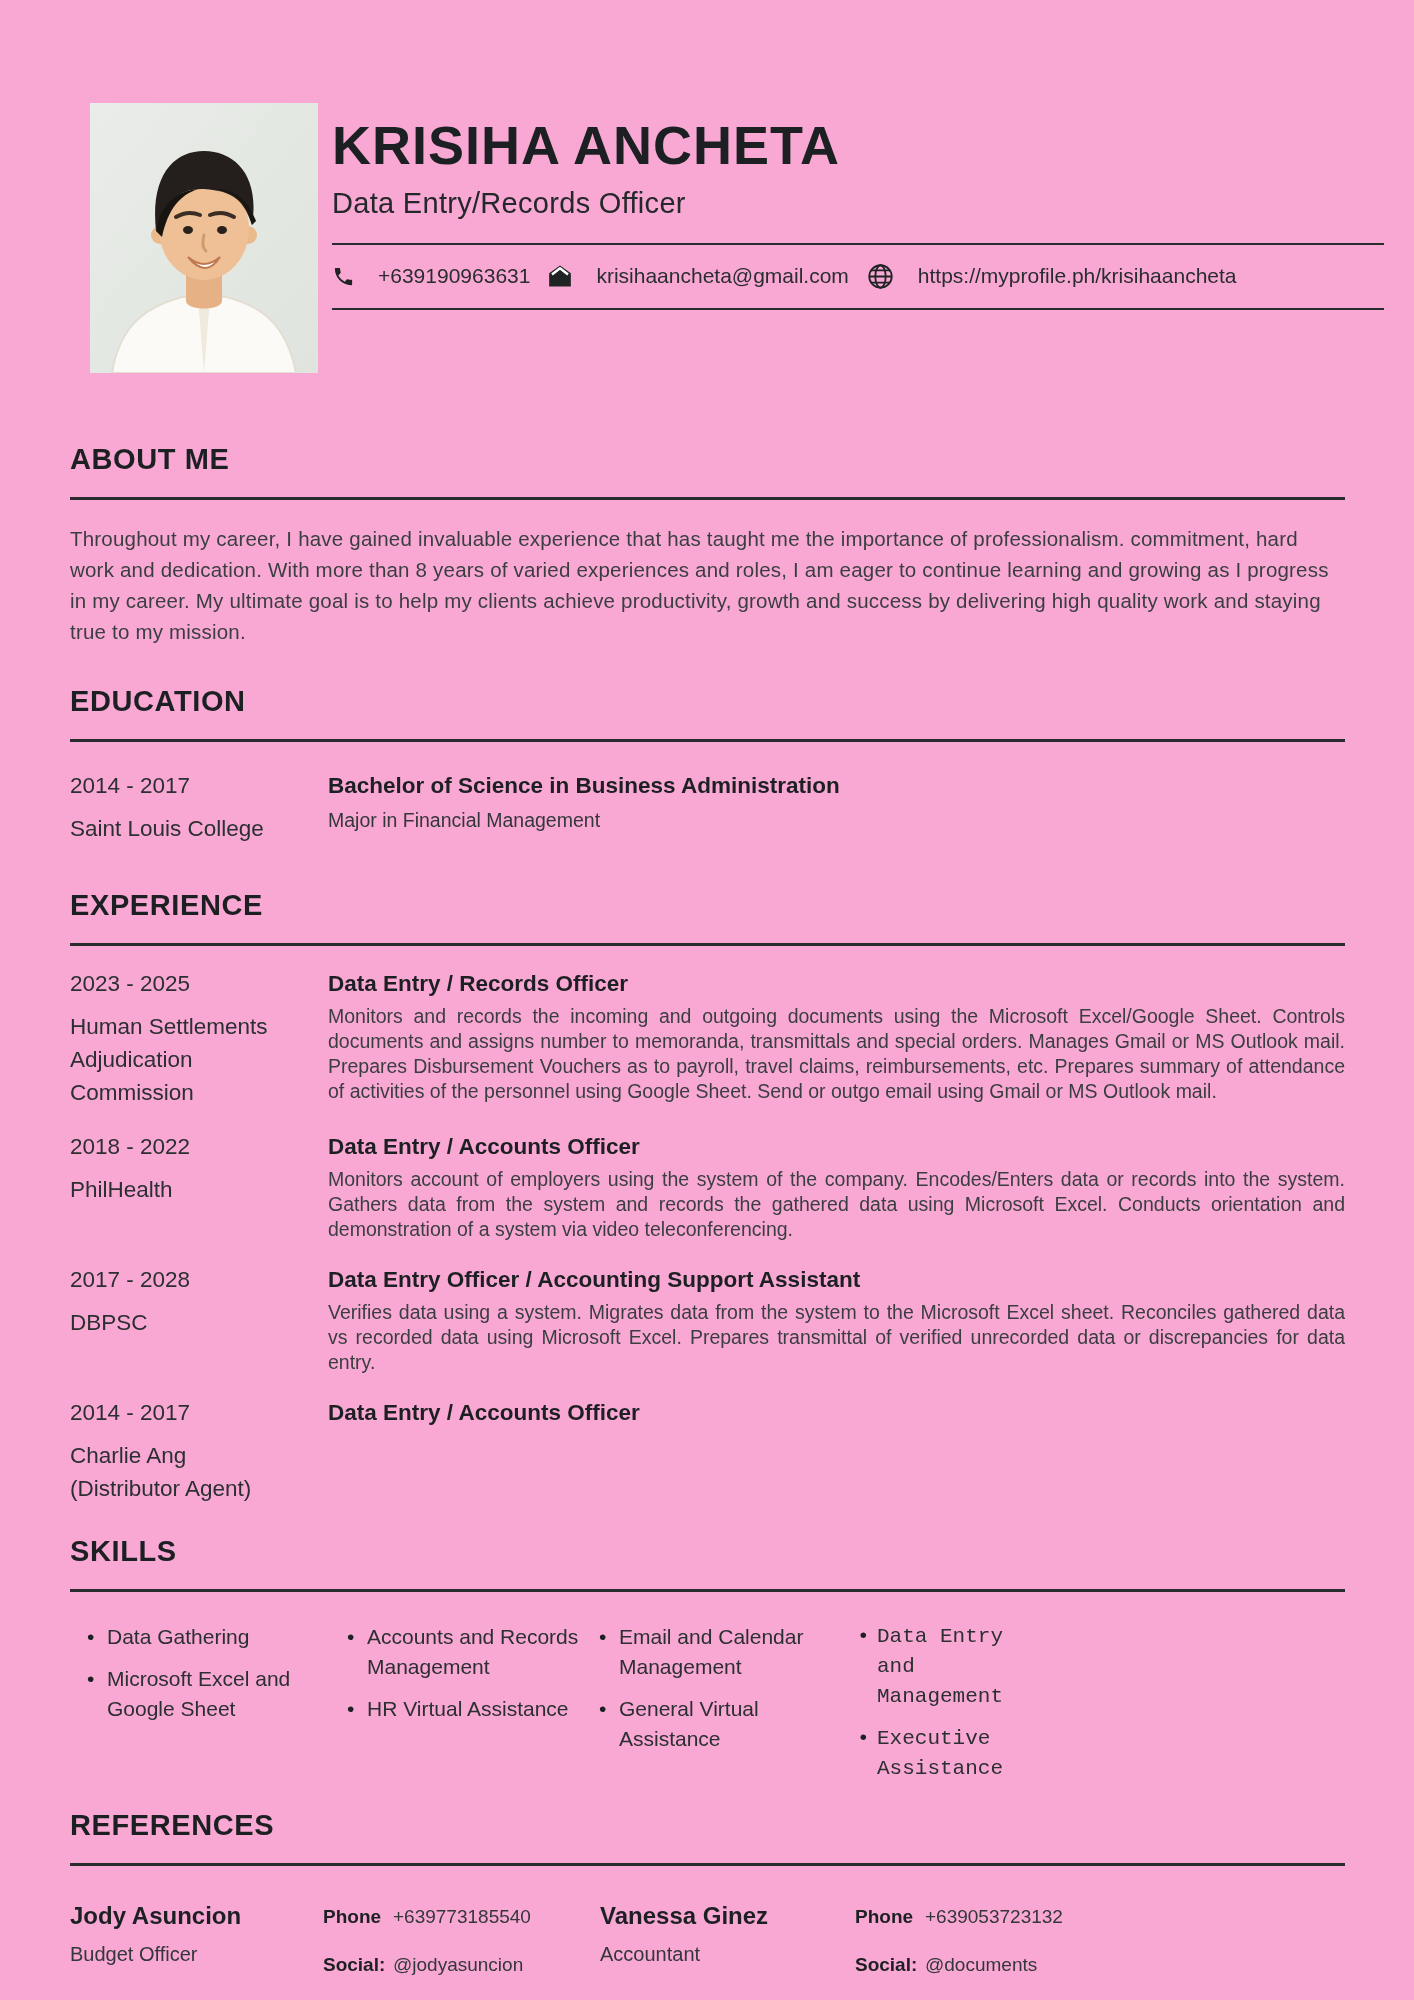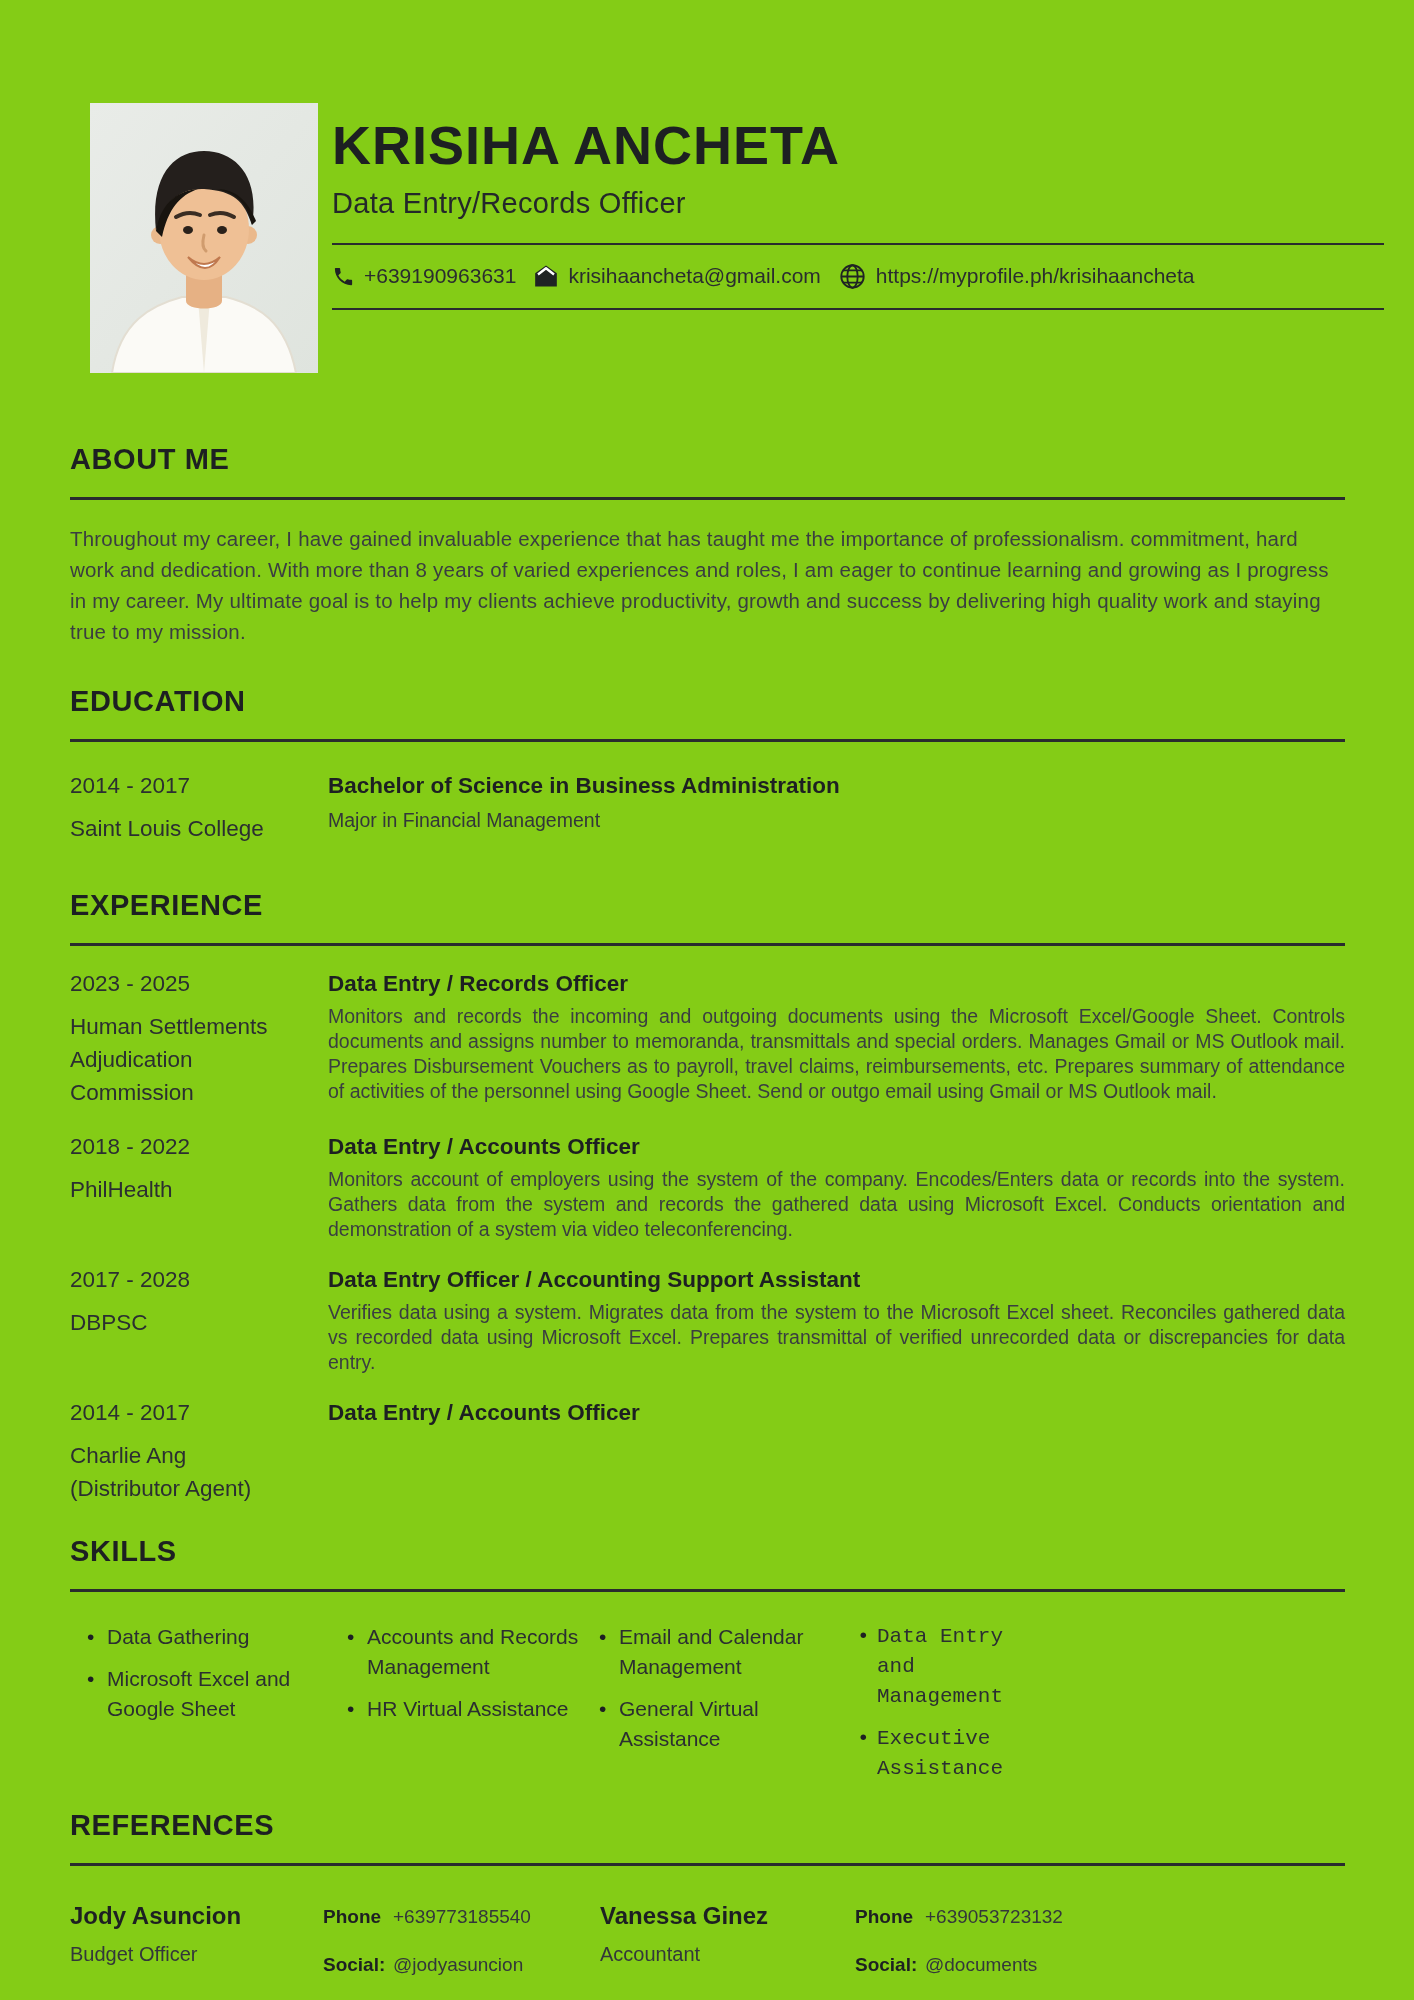--- a/index.html
+++ b/index.html
@@ -2,21 +2,21 @@
 <html><head>
 <meta charset="utf-8">
 <style>
   * { box-sizing: border-box; margin: 0; padding: 0; }
   html,body { background:#ffffff; }
   .page {
     position: relative;
     width: 1414px;
     height: 2000px;
     margin: 0 auto;
-    background: #84cc16;
+    background: #f9a8d4;
     font-family: "Liberation Sans", sans-serif;
     color: #26292b;
     overflow: hidden;
   }
 
   
   .header { display: flex; padding: 103px 0 0 90px; }
   .photo {
     flex: none;
     width: 228px; height: 270px;
@@ -43,21 +43,21 @@
     border-top: 2px solid #292c2e;
     border-bottom: 2px solid #292c2e;
     padding: 17px 0;
     display: flex;
     align-items: center;
     gap: 17px;
     font-size: 21px;
     color: #2a2d2f;
     white-space: nowrap;
   }
-  .c-item { display: inline-flex; align-items: center; gap: 9px; text-align: center; }
+  .c-item { display: inline-flex; align-items: center; gap: 23px; text-align: center; }
   .c-item svg { flex: none; }
 
   
   .section { margin: 0 69px 0 70px; }
   .section-heading {
     font-size: 29px;
     font-weight: 800;
     letter-spacing: 0.6px;
     color: #1d2022;
   }

